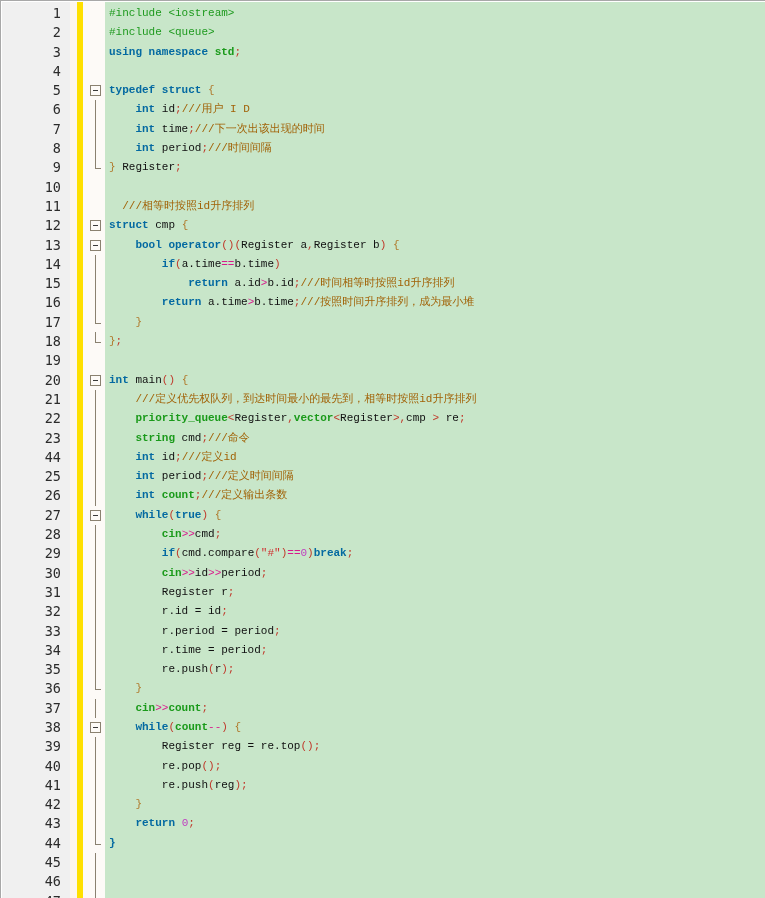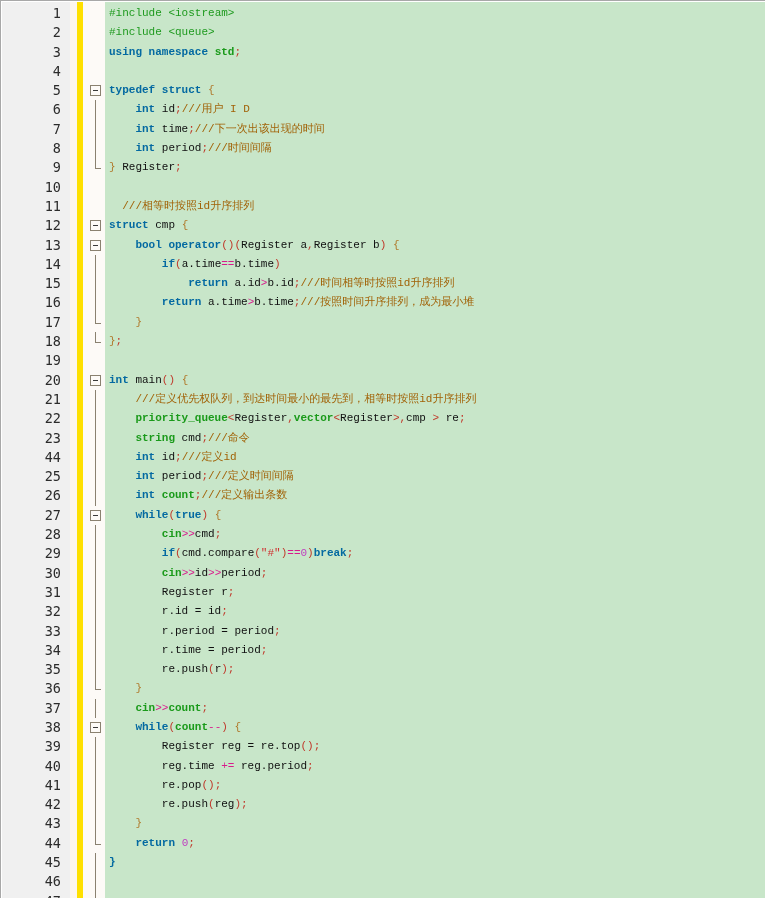--- a/index.html
+++ b/index.html
@@ -378,21 +378,20 @@
         <div class="code-line"><span class="t-plain">        </span><span class="t-std">cin</span><span class="t-op">&gt;&gt;</span><span class="t-plain">id</span><span class="t-op">&gt;&gt;</span><span class="t-plain">period</span><span class="t-punct">;</span></div>
         <div class="code-line"><span class="t-plain">        Register r</span><span class="t-punct">;</span></div>
         <div class="code-line"><span class="t-plain">        r.id = id</span><span class="t-punct">;</span></div>
         <div class="code-line"><span class="t-plain">        r.period = period</span><span class="t-punct">;</span></div>
         <div class="code-line"><span class="t-plain">        r.time = period</span><span class="t-punct">;</span></div>
         <div class="code-line"><span class="t-plain">        re.push</span><span class="t-punct">(</span><span class="t-plain">r</span><span class="t-punct">)</span><span class="t-punct">;</span></div>
         <div class="code-line"><span class="t-plain">    </span><span class="t-brace">}</span></div>
         <div class="code-line"><span class="t-plain">    </span><span class="t-std">cin</span><span class="t-op">&gt;&gt;</span><span class="t-std">count</span><span class="t-punct">;</span></div>
         <div class="code-line"><span class="t-plain">    </span><span class="t-kw">while</span><span class="t-punct">(</span><span class="t-std">count</span><span class="t-op">--</span><span class="t-punct">)</span><span class="t-plain"> </span><span class="t-brace">{</span></div>
         <div class="code-line"><span class="t-plain">        Register reg = re.top</span><span class="t-punct">()</span><span class="t-punct">;</span></div>
-        <div class="code-line"><span class="t-plain">        reg.time </span><span class="t-op">+=</span><span class="t-plain"> reg.period</span><span class="t-punct">;</span></div>
         <div class="code-line"><span class="t-plain">        re.pop</span><span class="t-punct">()</span><span class="t-punct">;</span></div>
         <div class="code-line"><span class="t-plain">        re.push</span><span class="t-punct">(</span><span class="t-plain">reg</span><span class="t-punct">)</span><span class="t-punct">;</span></div>
         <div class="code-line"><span class="t-plain">    </span><span class="t-brace">}</span></div>
         <div class="code-line"><span class="t-plain">    </span><span class="t-kw">return</span><span class="t-plain"> </span><span class="t-num">0</span><span class="t-punct">;</span></div>
         <div class="code-line"><span class="t-kw">}</span></div>
         <div class="code-line">&nbsp;</div>
       </div>
 
   </div>
 </div>

